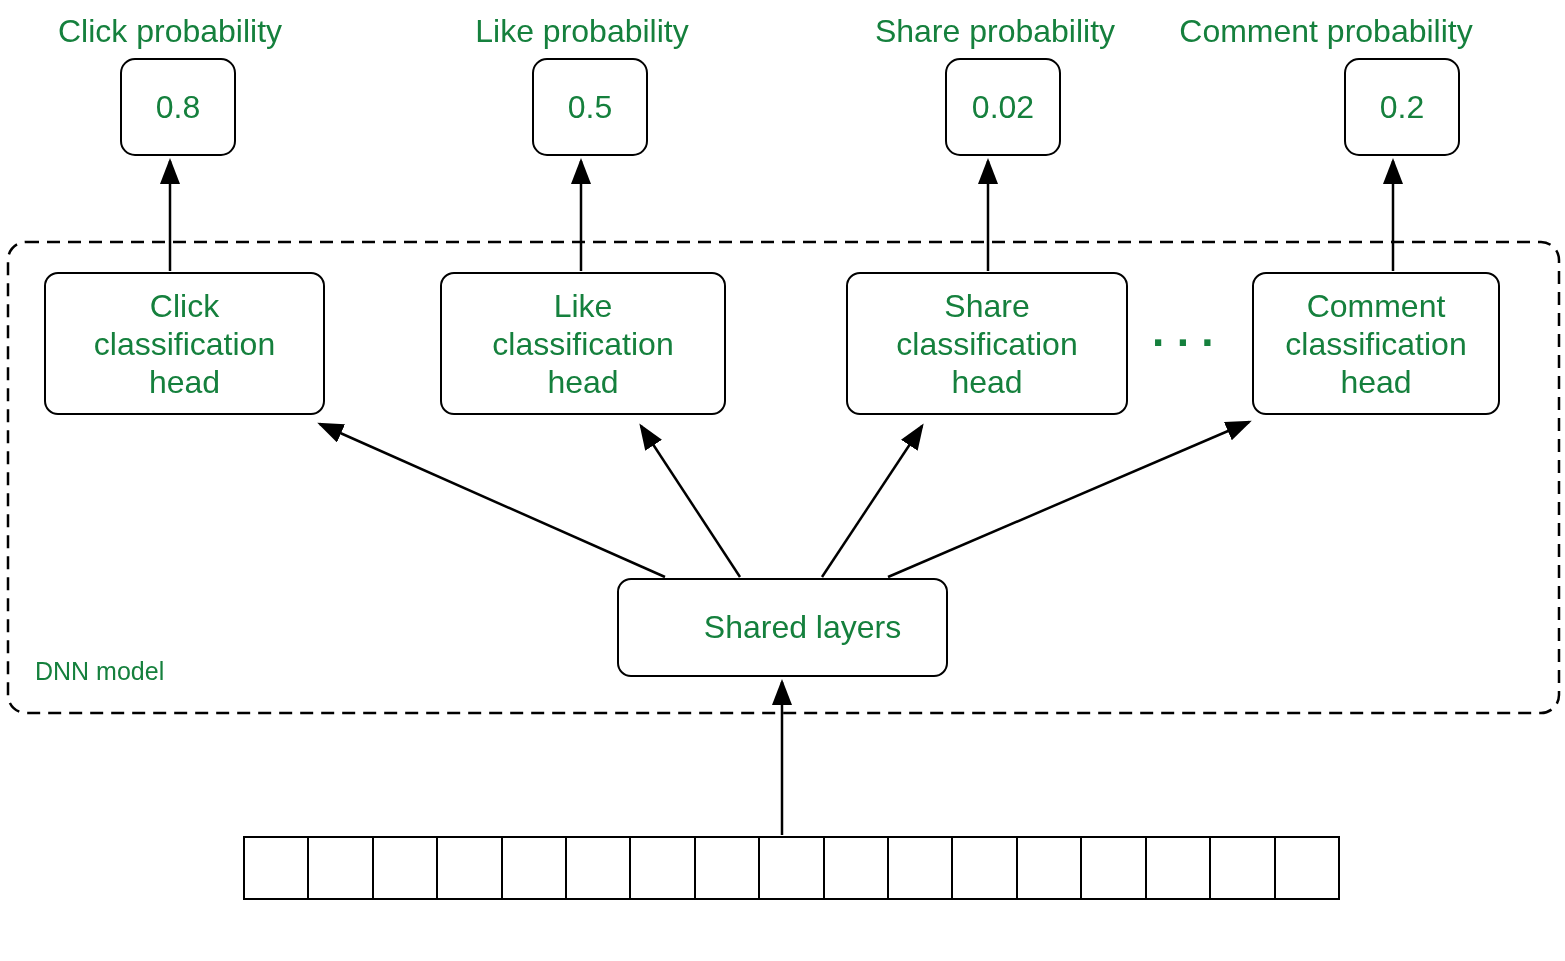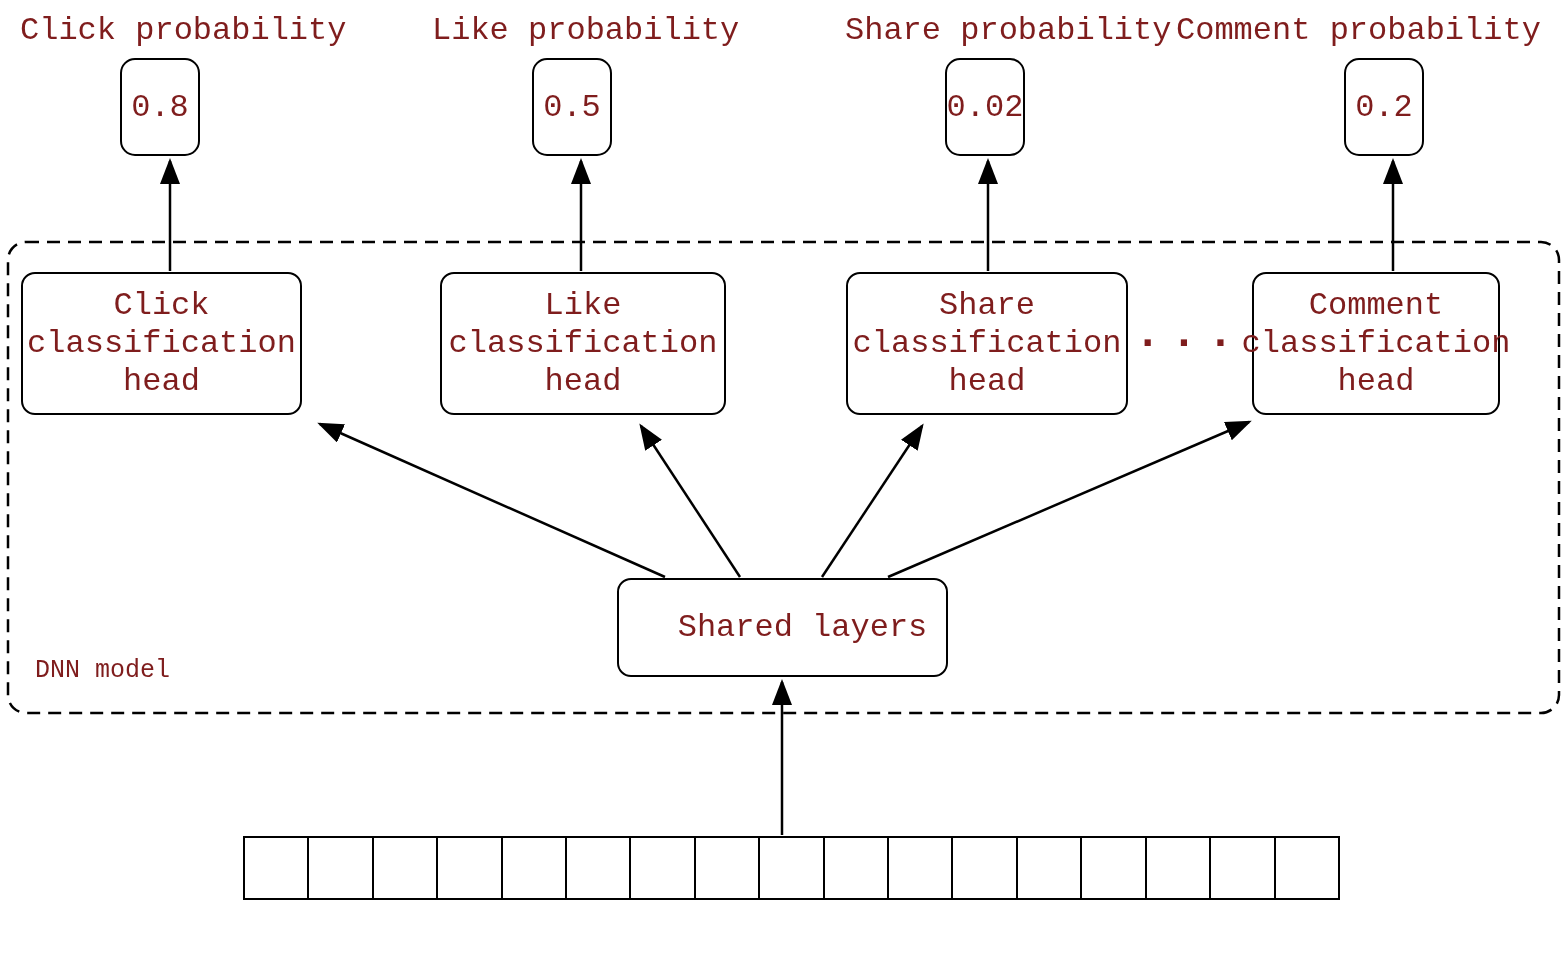--- a/index.html
+++ b/index.html
@@ -5,22 +5,22 @@
   html, body {
     margin: 0;
     padding: 0;
     background: #ffffff;
   }
   .canvas {
     position: relative;
     width: 1565px;
     height: 961px;
     background: #ffffff;
-    font-family: Liberation Mono, monospace;
-    color: #7f1d1d;
+    font-family: Liberation Sans, sans-serif;
+    color: #15803d;
     overflow: hidden;
   }
   svg.overlay {
     position: absolute;
     left: 0;
     top: 0;
     width: 1565px;
     height: 961px;
     pointer-events: none;
   }
@@ -34,21 +34,21 @@
     text-align: center;
     white-space: nowrap;
   }
   .ol1 { left: 20px; }
   .ol2 { left: 432px; }
   .ol3 { left: 845px; }
   .ol4 { left: 1176px; }
   .prob-box {
     position: absolute;
     top: 58px;
-    width: 80px;
+    width: 116px;
     height: 98px;
     border: 2.5px solid #000000;
     border-radius: 15px;
     background: #ffffff;
     display: flex;
     align-items: center;
     justify-content: center;
     font-size: 32px;
     box-sizing: border-box;
   }
@@ -65,21 +65,21 @@
     background: #ffffff;
     display: flex;
     align-items: center;
     justify-content: center;
     text-align: center;
     font-size: 32px;
     line-height: 38px;
     white-space: pre-line;
     box-sizing: border-box;
   }
-  .hb1 { left: 21px;   width: 281px; }
+  .hb1 { left: 44px;   width: 281px; }
   .hb2 { left: 440px;  width: 286px; }
   .hb3 { left: 846px;  width: 282px; }
   .hb4 { left: 1252px; width: 248px; }
   .ellipsis {
     position: absolute;
     left: 1134px;
     top: 316px;
     width: 110px;
     height: 54px;
     font-size: 44px;

